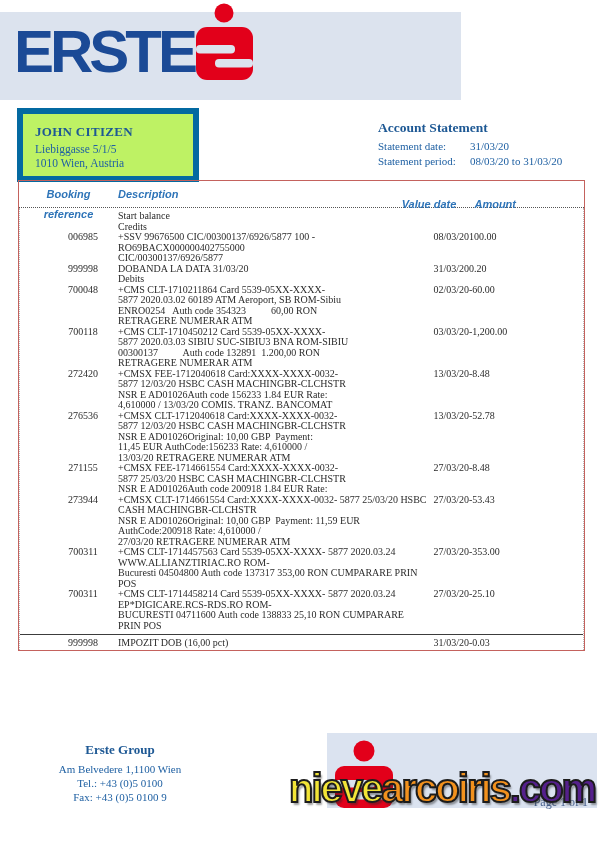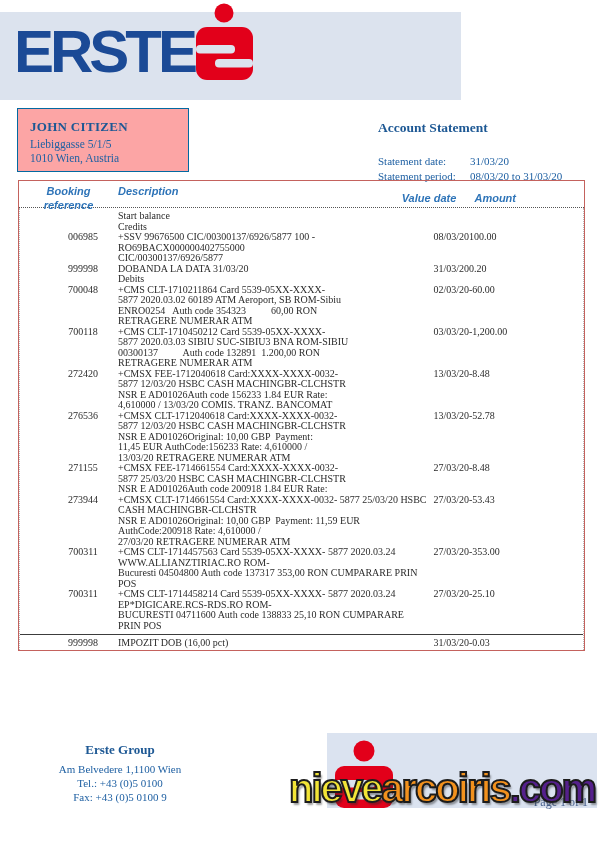--- a/index.html
+++ b/index.html
@@ -12,39 +12,39 @@
   .logo-text{
     position:absolute;left:14px;top:22px;
     font-family:"Liberation Sans",sans-serif;font-weight:800;font-size:60px;line-height:60px;
     color:#1b4a96;letter-spacing:-4px;
   }
   .s-logo-large{position:absolute;left:196px;top:2px;}
   .s-logo-small{position:absolute;left:333px;top:738px;z-index:2;}
   
   .address-box{
     position:absolute;left:17px;top:108px;width:170px;height:62px;
-    border:1px solid #0369a1;background:#fca5a5;
+    border:6px solid #0369a1;background:#bef264;
   }
   .holder-name{margin:10px 0 2px 12px;font-weight:bold;font-size:13px;color:#1d5894;letter-spacing:.3px;}
   .holder-addr{margin:0 0 0 12px;font-size:11.5px;line-height:14px;color:#2061a3;}
   
   .statement-block{position:absolute;left:378px;top:120px;width:215px;color:#2061a3;}
-  .statement-title{font-weight:bold;font-size:13.5px;color:#1d5894;margin-bottom:18px;}
+  .statement-title{font-weight:bold;font-size:13.5px;color:#1d5894;margin-bottom:3px;}
   .stmt-row{display:flex;font-size:11px;line-height:15px;}
   .stmt-label{width:92px;flex:none;}
   
   .stmt-table{
     position:absolute;left:18px;top:180px;width:565px;height:469px;
     border:1px solid #c4625d;
   }
   .thead{
     display:grid;grid-template-columns:99px 271px 80px auto;
     padding-top:3px;height:23px;border-bottom:1px dotted #555;
     font-family:"Liberation Sans",sans-serif;font-weight:bold;font-style:italic;
-    font-size:11px;line-height:14px;color:#2e74b8;
+    font-size:11px;line-height:20px;color:#2e74b8;
   }
   .th{min-width:0;}
   .th-ref{text-align:center;white-space:pre-line;}
   .th-date{text-align:center;align-self:center;}
   .th-amt{text-align:right;padding-right:68px;align-self:center;}
   .tbody{
     padding-top:3px;height:calc(100% - 30px);
     border-left:1px dotted #bbb;border-right:1px dotted #bbb;
     font-size:10px;line-height:10.5px;color:#2b2b2b;
   }

